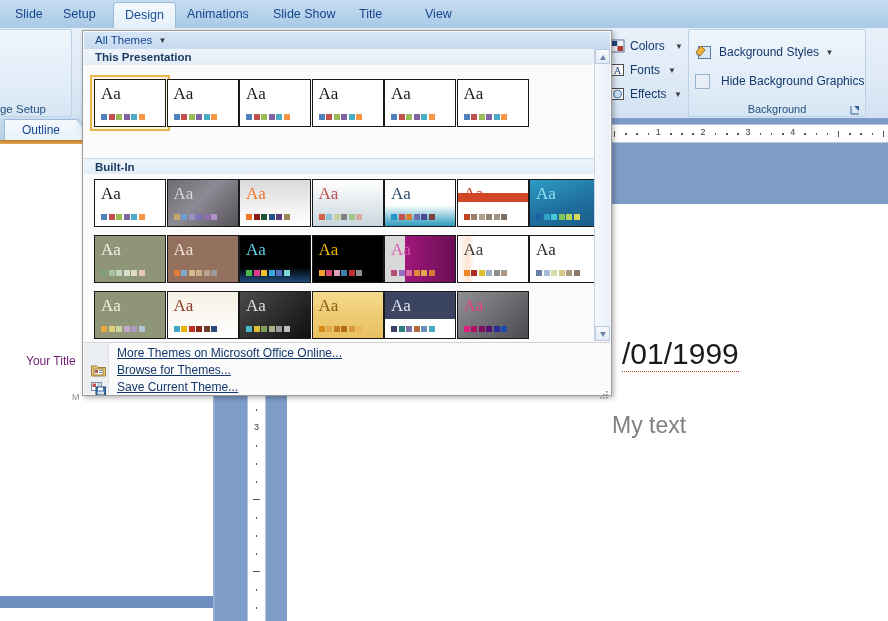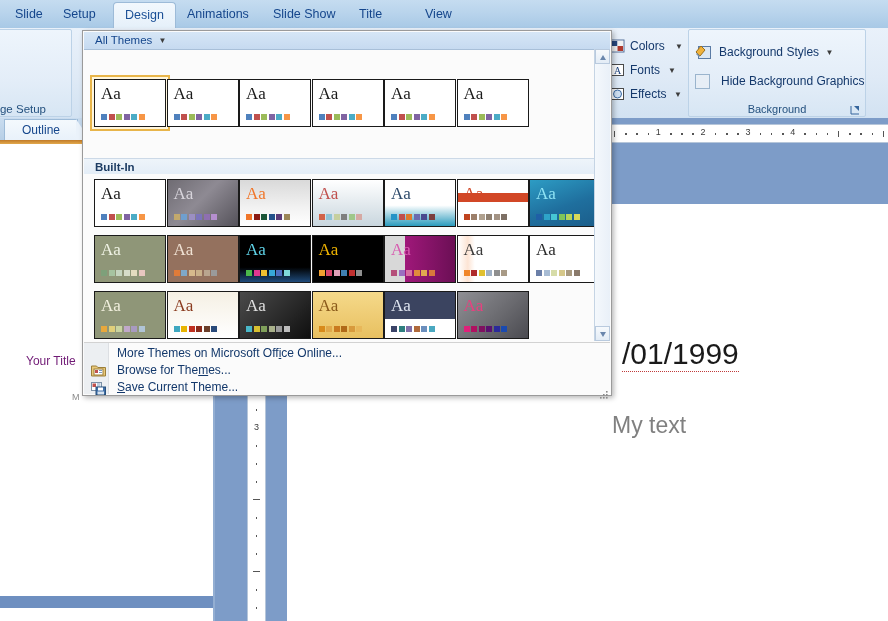--- a/index.html
+++ b/index.html
@@ -178,21 +178,21 @@
   #gal-arrow-up{top:0;}
   #gal-arrow-dn{bottom:0;}
   .ga-tri{position:absolute;left:4px;top:5px;width:0;height:0;border-style:solid;}
   
   #themes-menu{
     position:absolute;left:1px;top:311px;width:526px;height:51px;
     background:#fbfbfb;border-top:1px solid #d2d2d2;
   }
   #menu-gutter{position:absolute;left:0;top:0;width:24px;height:51px;background:#eceff2;border-right:1px solid #dcdfe3;}
   .mi{position:absolute;left:24px;height:17px;line-height:17px;font-size:12px;color:#13386b;white-space:nowrap;}
-  .mi .txt{position:absolute;left:9px;top:0;}
+  .mi .txt{position:absolute;left:9px;top:0;text-decoration:underline;}
   .mi .mico{position:absolute;left:-17px;top:1px;width:15px;height:15px;}
   .ul{text-decoration:underline;}
   #resize-grip{position:absolute;right:3px;bottom:2px;width:8px;height:8px;}
 </style>
 </head>
 <body>
 
 <div id="ribbon-tabs">
     <div class="rtab" style="left: 4px;"><span>Slide</span></div>
     <div class="rtab" style="left: 52px;"><span>Setup</span></div>
@@ -355,20 +355,23 @@
 </div>
 
 <div id="themes-popup">
   <div id="themes-allrow">
     <div id="themes-all-label">
       <span>All Themes</span>
       <span class="caret">▼</span>
     </div>
   </div>
 
+  <div id="sec-this">
+    <span>This Presentation</span>
+  </div>
 
   <div id="gallery-this" style="position: absolute; left: 1px; top: 34px; width: 526px; height: 93px; background: rgb(251, 251, 251);">
       <div class="thumb sel" title="Office Theme" style="left: 10px; top: 14px;">
         <span class="th-bg" style="background: rgb(255, 255, 255);"></span>
         <span class="th-aa" style="color: rgb(26, 26, 26);">Aa</span>
         <span class="th-sw">
           <i style="background: rgb(79, 129, 189);"></i>
           <i style="background: rgb(192, 80, 77);"></i>
           <i style="background: rgb(155, 187, 89);"></i>
           <i style="background: rgb(128, 100, 162);"></i>

